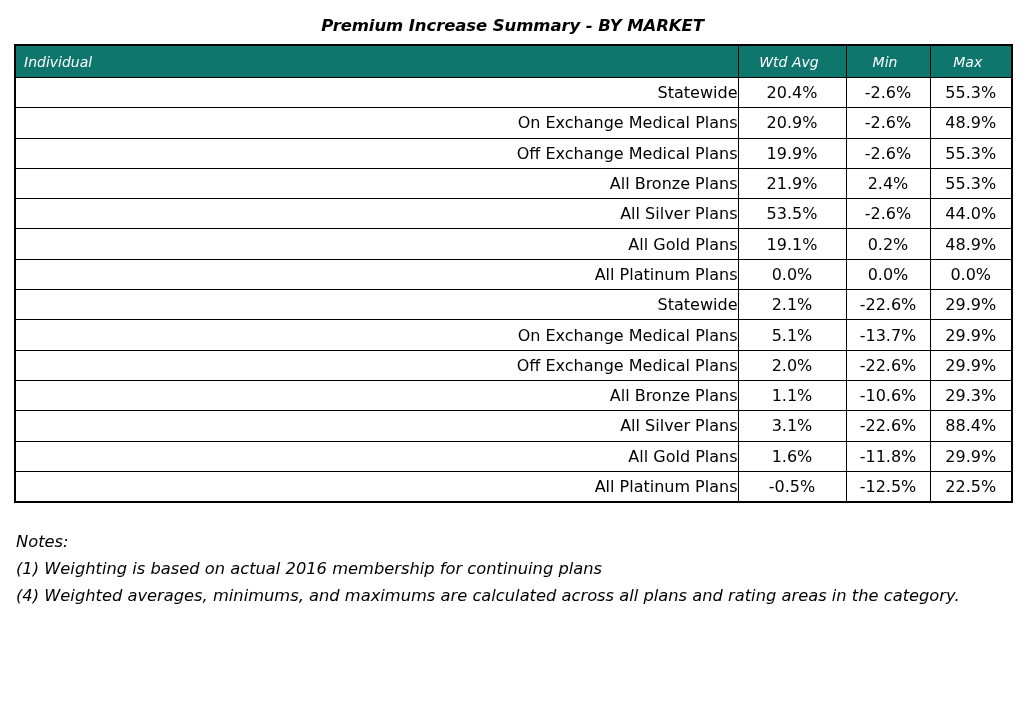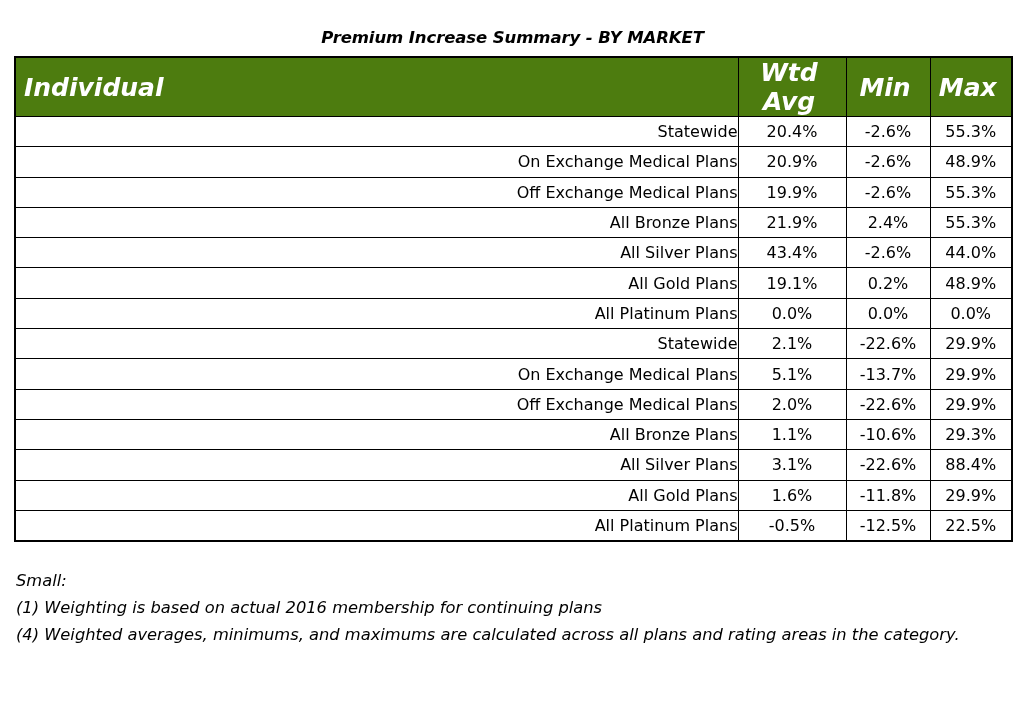--- a/index.html
+++ b/index.html
@@ -12,21 +12,21 @@
     height: 711px;
     font-family: "DejaVu Sans", sans-serif;
     color: #000000;
     overflow: hidden;
   }
   .page {
     position: relative;
     width: 1025px;
     height: 535px;
     box-sizing: border-box;
-    padding: 16px 14px;
+    padding: 4px 14px;
   }
   .doc-title {
     font-size: 16.5px;
     font-weight: bold;
     font-style: italic;
     text-align: center;
     padding: 12px 0 9px 0;
     letter-spacing: -0.1px;
   }
   table.summary {
@@ -39,25 +39,25 @@
     border: 1px solid #000000;
     padding: 0;
     margin: 0;
   }
   col.c-label { width: 723px; }
   col.c-avg   { width: 108px; }
   col.c-min   { width: 84px; }
   col.c-max   { width: 82px; }
 
   tr.section-header td {
-    background: #4d7c0f;
+    background: #0f766e;
     color: #ffffff;
-    font-weight: bold;
+    font-weight: normal;
     font-style: italic;
-    font-size: 25px;
+    font-size: 14px;
     height: 31px;
     border-color: #000000;
   }
   tr.section-header td.lbl {
     padding-left: 8px;
     text-align: left;
   }
   tr.section-header td.num {
     text-align: center;
     padding-right: 6px;
@@ -129,21 +129,21 @@
         <td class="num">55.3%</td>
       </tr>
       <tr class="data-row">
         <td class="lbl">All Bronze Plans</td>
         <td class="num">21.9%</td>
         <td class="num">2.4%</td>
         <td class="num">55.3%</td>
       </tr>
       <tr class="data-row">
         <td class="lbl">All Silver Plans</td>
-        <td class="num">43.4%</td>
+        <td class="num">53.5%</td>
         <td class="num">-2.6%</td>
         <td class="num">44.0%</td>
       </tr>
       <tr class="data-row">
         <td class="lbl">All Gold Plans</td>
         <td class="num">19.1%</td>
         <td class="num">0.2%</td>
         <td class="num">48.9%</td>
       </tr>
       <tr class="data-row">
@@ -193,18 +193,18 @@
       <tr class="data-row">
         <td class="lbl">All Platinum Plans</td>
         <td class="num">-0.5%</td>
         <td class="num">-12.5%</td>
         <td class="num">22.5%</td>
       </tr>
     </tbody>
   </table>
 
   <div class="notes">
-    <div class="note-head">Small:</div>
+    <div class="note-head">Notes:</div>
     <div class="note-line">(1) Weighting is based on actual 2016 membership for continuing plans</div>
     <div class="note-line">(4) Weighted averages, minimums, and maximums are calculated across all plans and rating areas in the category.</div>
   </div>
 
 </div>
 
 </body></html>

